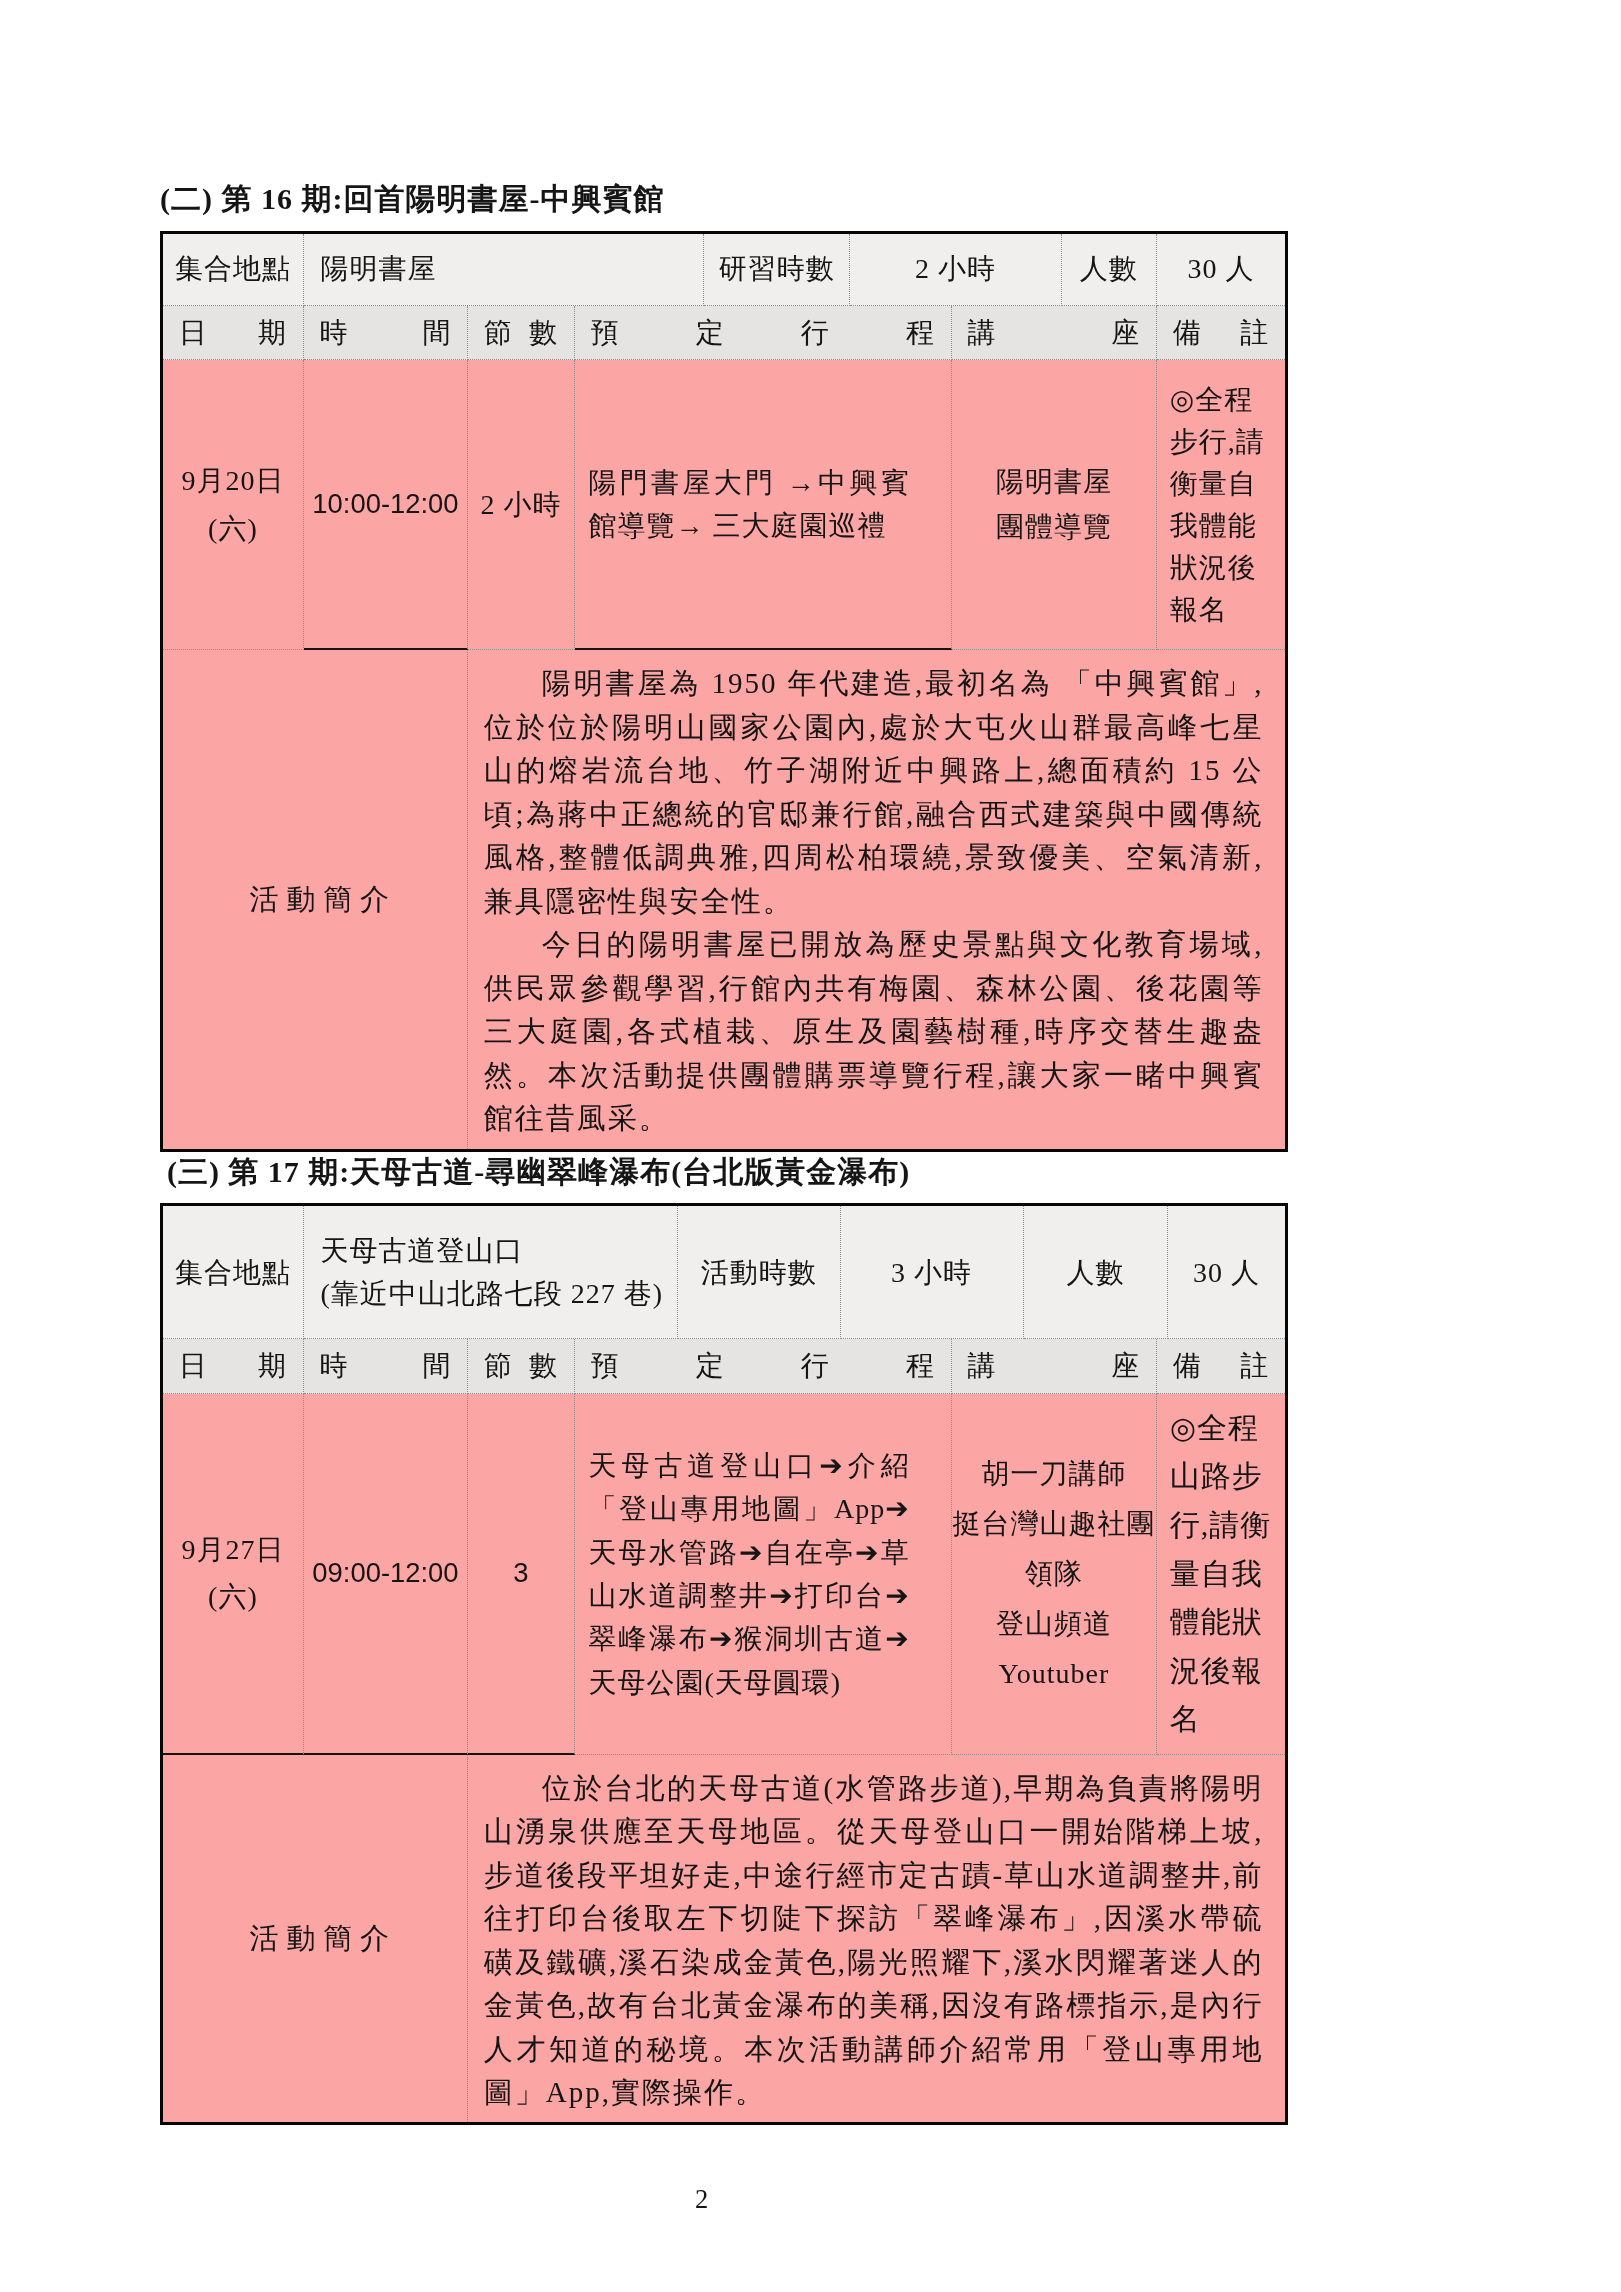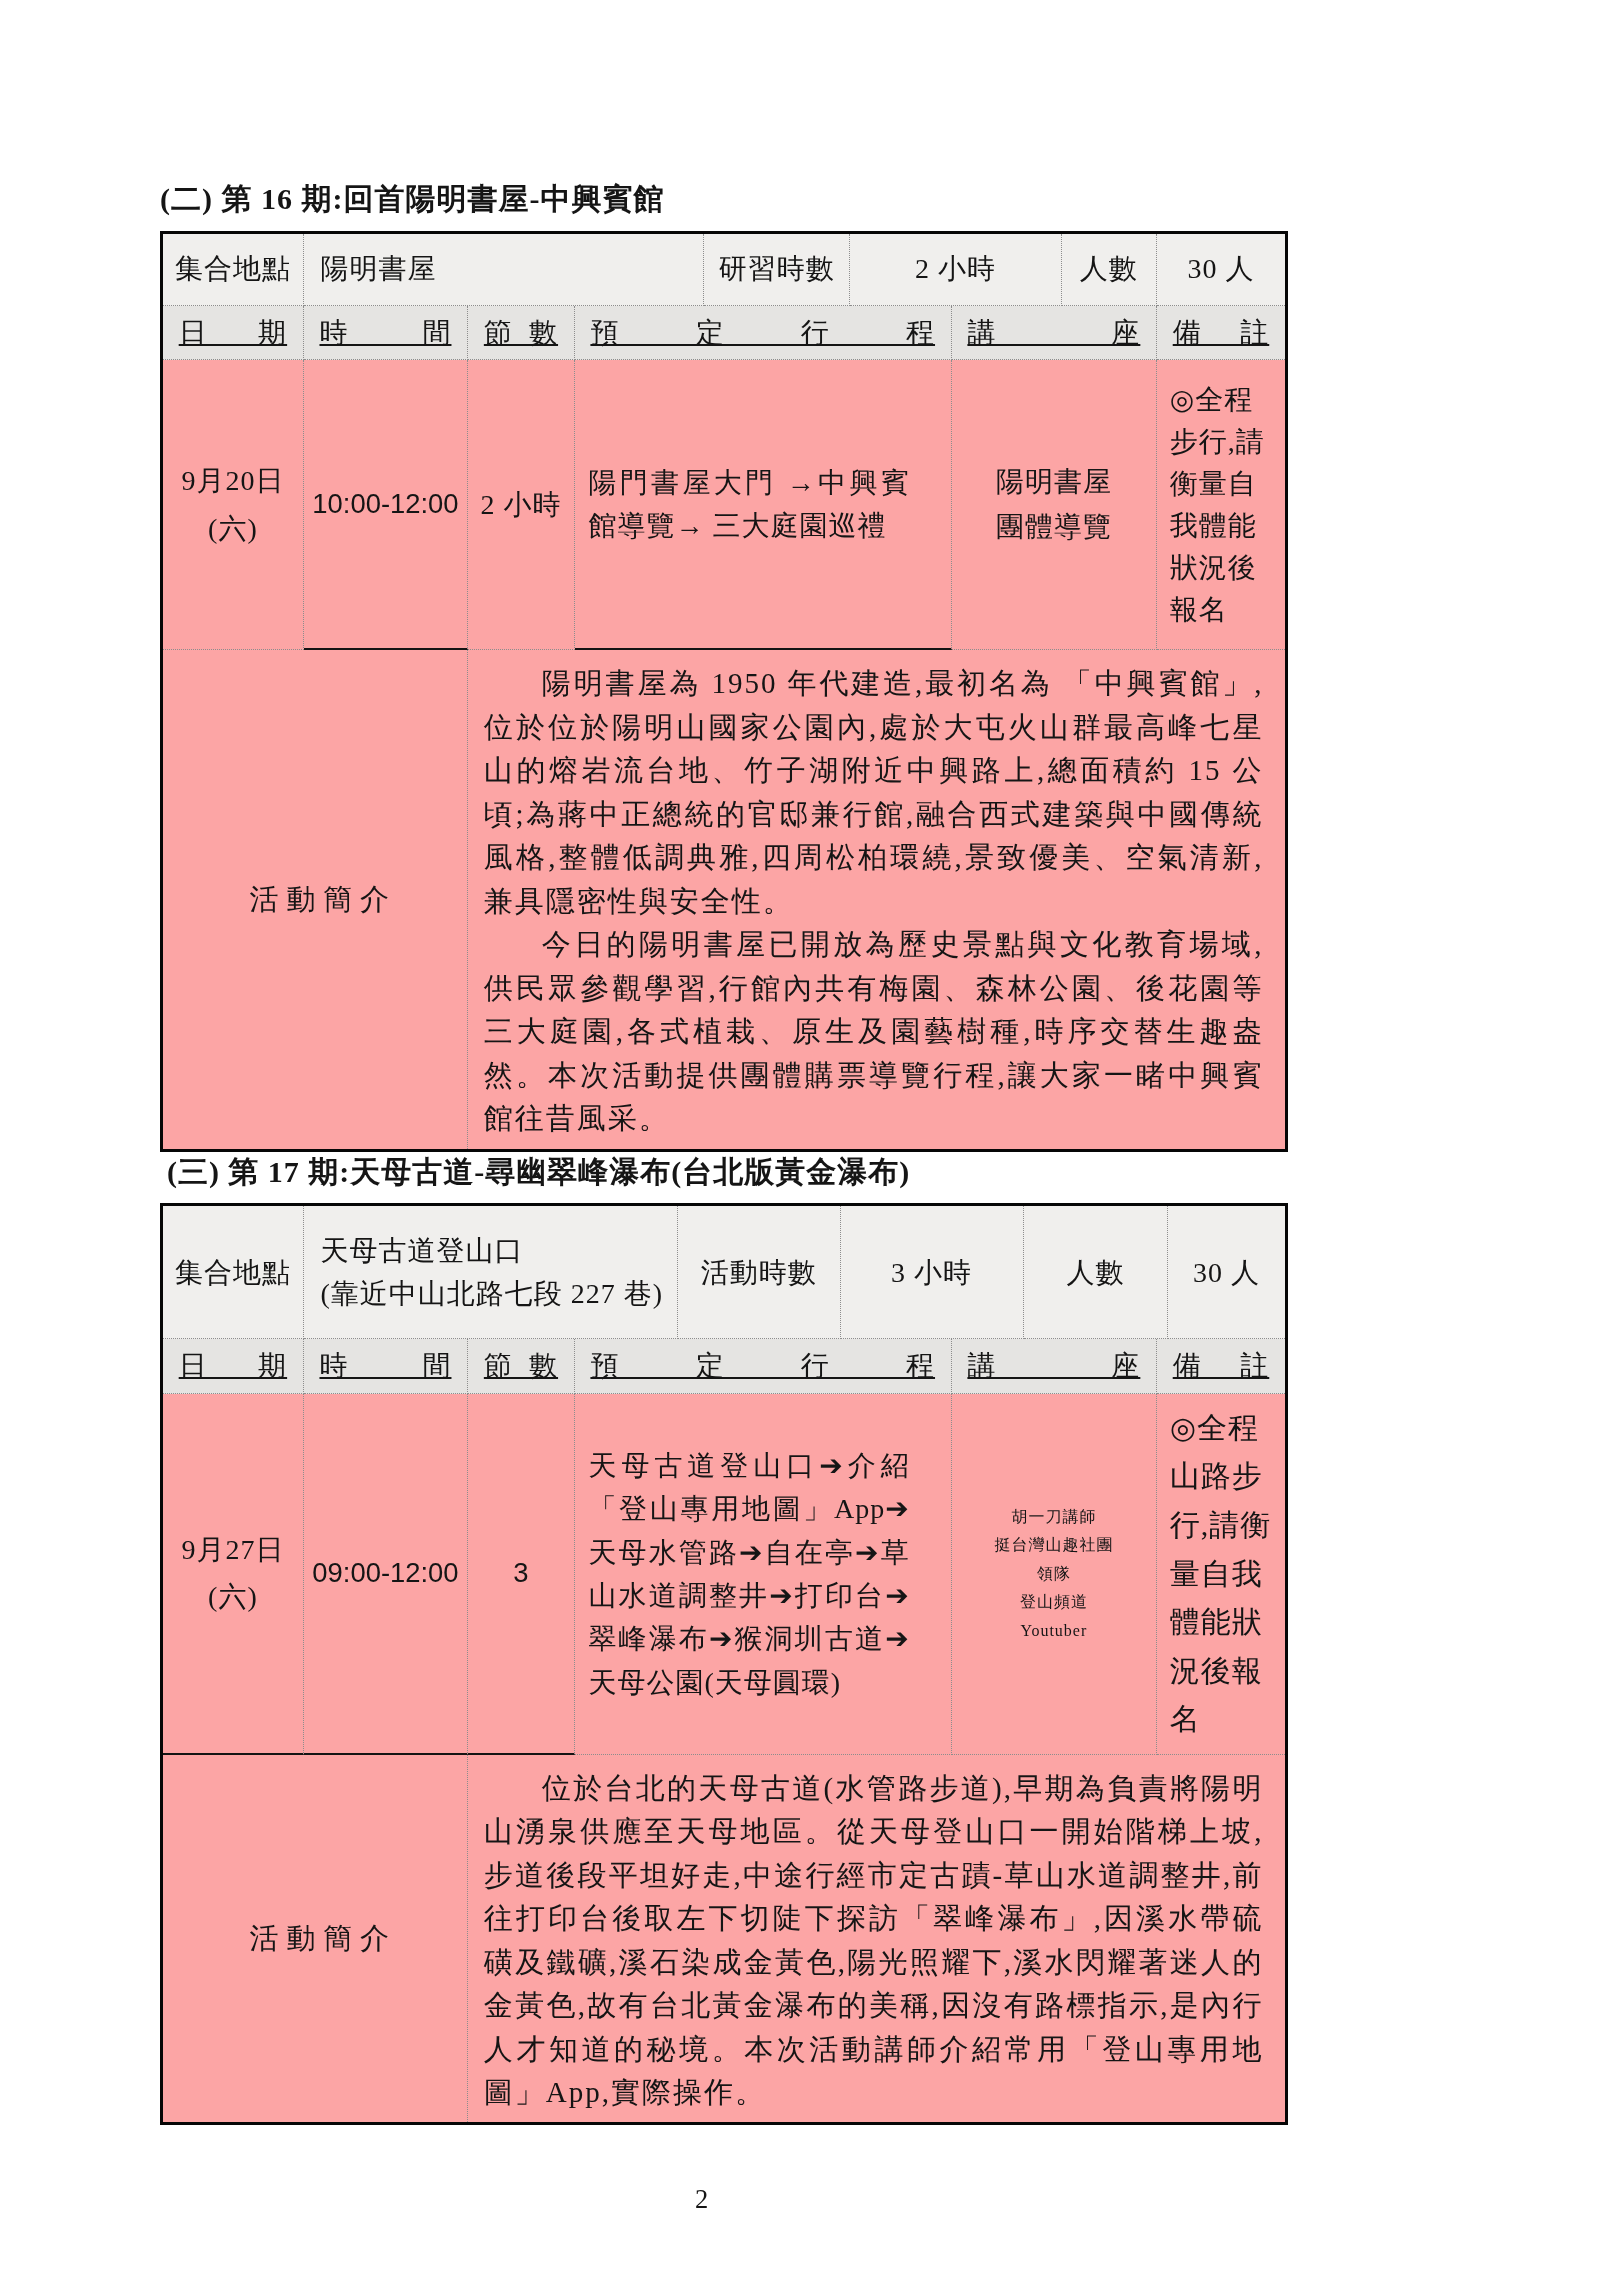--- a/index.html
+++ b/index.html
@@ -34,36 +34,36 @@
   .head-row .cell{background:#e5e4e2;}
   
   .t1 .info-row{min-height:72px;}
   .t1 .data-row{min-height:290px;}
   .t1 .intro-row{min-height:484px;}
   .t2 .info-row{min-height:133px;}
   .t2 .data-row{min-height:357px;}
   .t2 .intro-row{min-height:334px;}
   .head-row{min-height:54px;}
   
-  .head-row .cell{display:block;line-height:46px;padding:3.9px 15.7px 3.9px 15.7px;text-decoration:underline;}
+  .head-row .cell{display:block;line-height:46px;padding:3.9px 15.7px 3.9px 15.7px;}
   .jlabel{
     display:block;width:100%;
     text-align:justify;text-align-last:justify;text-justify:inter-character;
   }
   
   .val-left{justify-content:flex-start;text-align:left;padding-left:16.7px;}
   .prelines{white-space:pre-line;}
   .sans{font-family:"Liberation Sans","DejaVu Sans",sans-serif;font-size:27.4px;letter-spacing:0;}
   .date-cell{white-space:pre-line;line-height:1.7;}
   .itin-cell{
     justify-content:flex-start;align-items:center;text-align:justify;
     padding:9.8px 41px 9.8px 13.7px;line-height:1.55;
   }
   .lect-cell{flex-direction:column;line-height:1.6;}
-  .t2 .lect-cell{font-size:16px;line-height:1.78;}
+  .t2 .lect-cell{font-size:28px;line-height:1.78;}
   .lect-line{white-space:nowrap;}
   .note-cell{padding:9.8px 12.7px;text-align:left;justify-content:flex-start;align-items:center;line-height:1.5;}
   .t2 .note-cell{font-size:30px;line-height:1.62;}
   .thickb{border-bottom:2.9px solid #141414;}
   
   .intro-label{letter-spacing:7.8px;font-size:29px;padding-left:24px;}
   .intro-text{
     display:block;padding:11.8px 21.6px 7.8px 15.7px;text-align:left;
   }
   .para{

